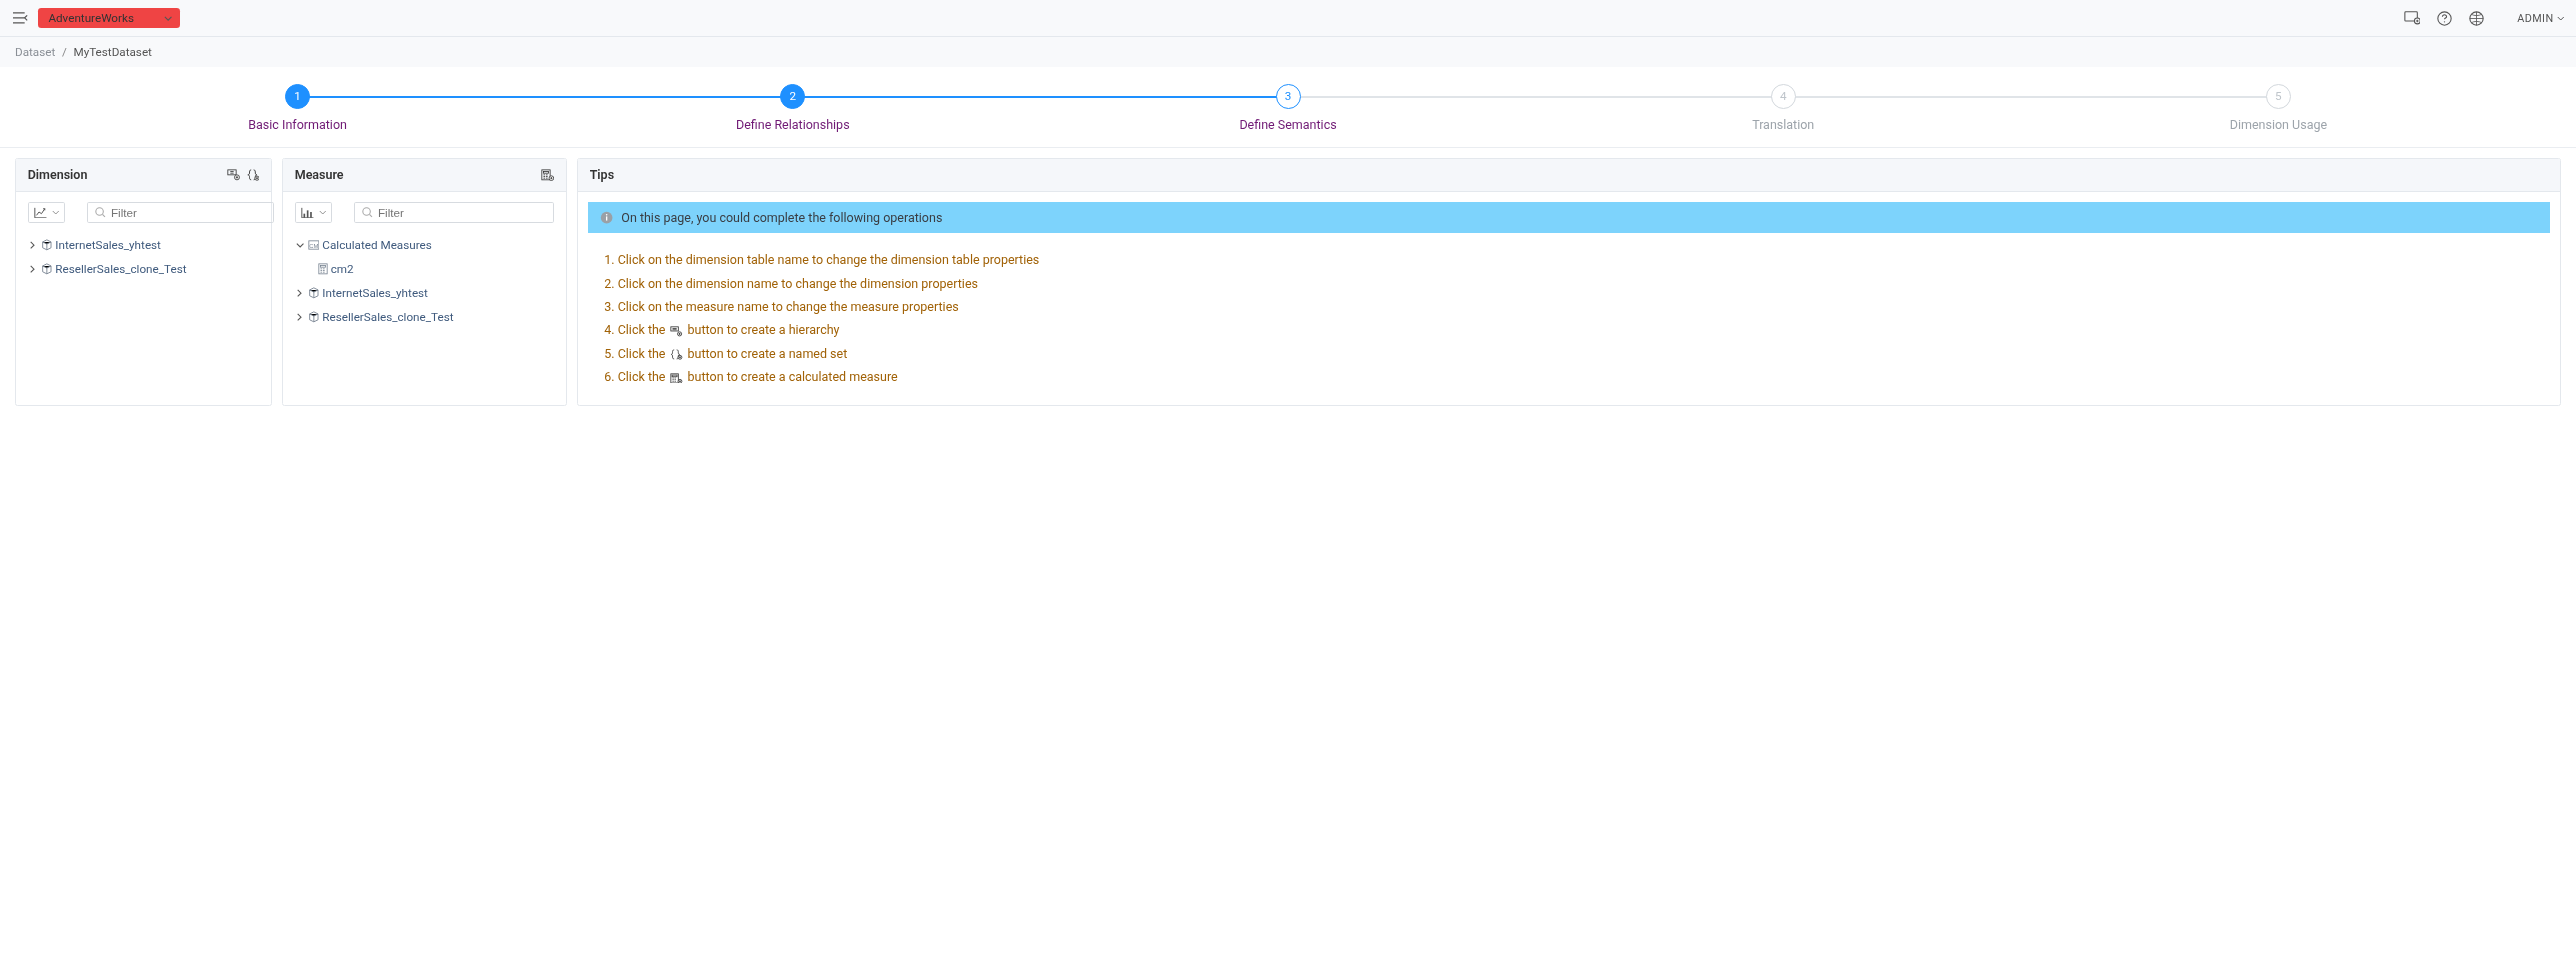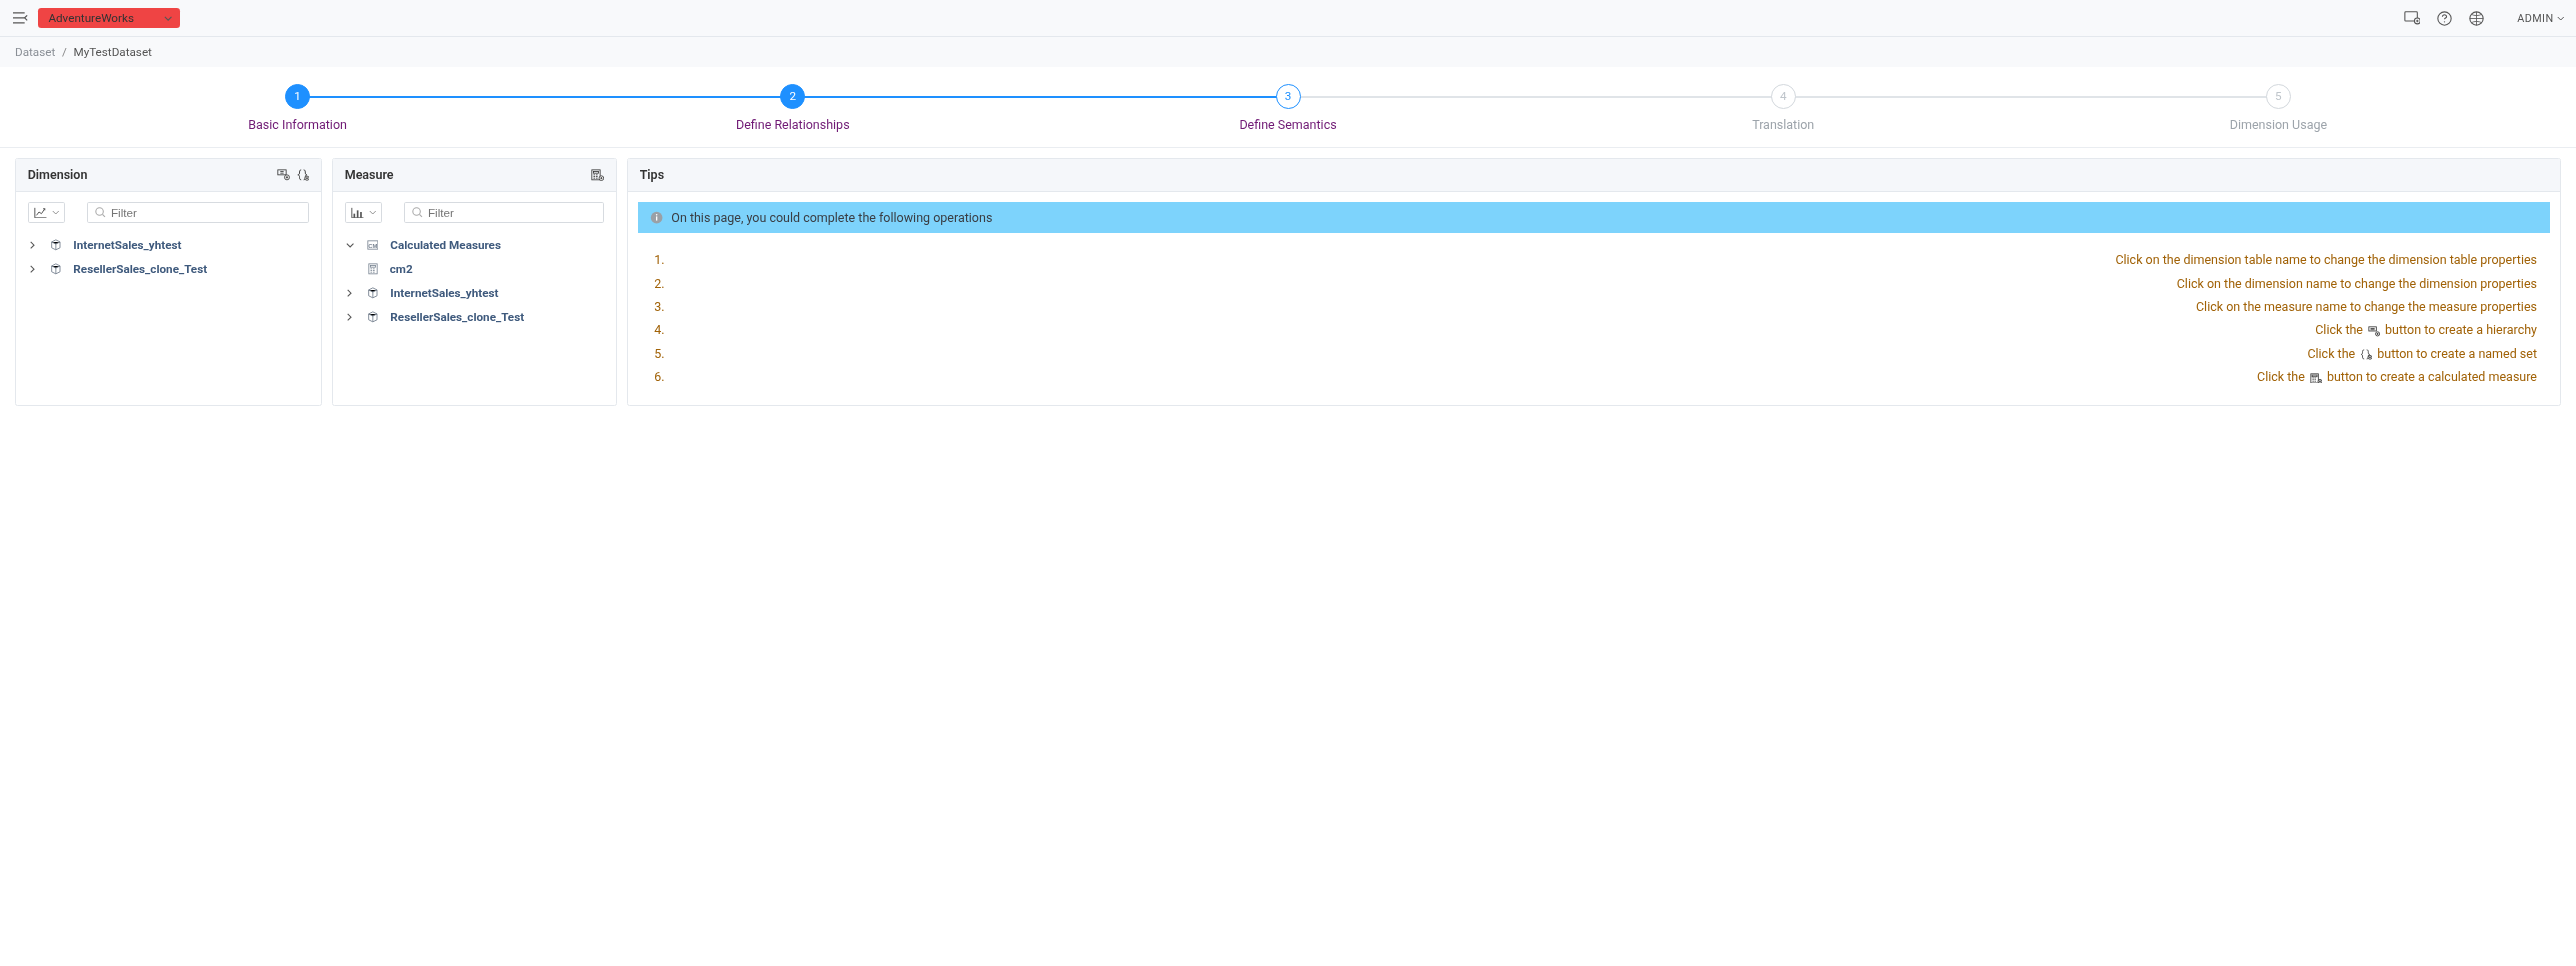--- a/index.html
+++ b/index.html
@@ -94,23 +94,23 @@
       padding: 10px 15px;
       align-items: stretch;
     }
     .panel {
       border: 0.8px solid #e4e8ed;
       border-radius: 2.5px;
       background: #fff;
       display: flex;
       flex-direction: column;
     }
-    .panel-a { width: 307px; }
+    .panel-a { width: 257px; }
     .panel-b { width: 285px; }
-    .panel-c { flex: 1; text-align: right; }
+    .panel-c { flex: 1; }
 
     .panel-header {
       background: #f5f7fa;
       padding: 8.3px 11.7px;
       display: flex;
       align-items: center;
       justify-content: space-between;
       border-bottom: 0.8px solid #e4e8ed;
       font-weight: 600;
       font-size: 12.5px;
@@ -142,25 +142,24 @@
       border: none;
       outline: none;
       flex: 1;
       font-size: 11.7px;
       background: transparent;
     }
 
     .tree-item {
       display: flex;
       align-items: center;
-      gap: 12px;
+      gap: 3px;
       padding: 5px 1.7px;
       color: #3f5a7d;
       cursor: pointer;
-      font-weight: bold;
     }
     .tree-item.child { padding-left: 23px; }
     .tree-caret { width: 8.3px; color: #4a4f55; }
     .tree-icon { color: #6c7886; display: flex; }
 
     .tips-banner {
       background: #7dd3fc;
       margin: 10px;
       padding: 8.3px 11.7px;
       display: flex;

